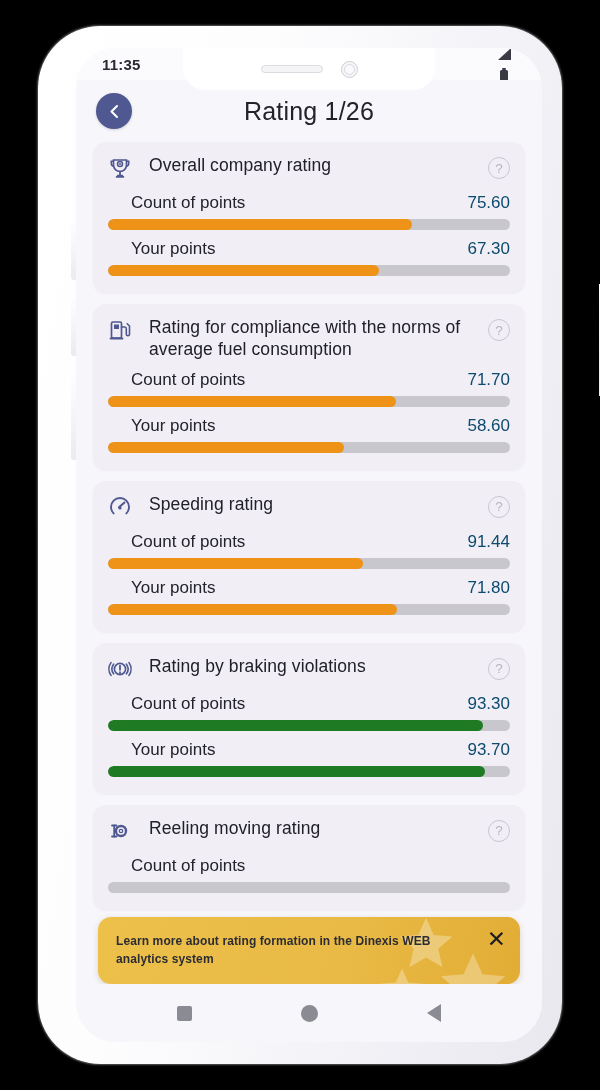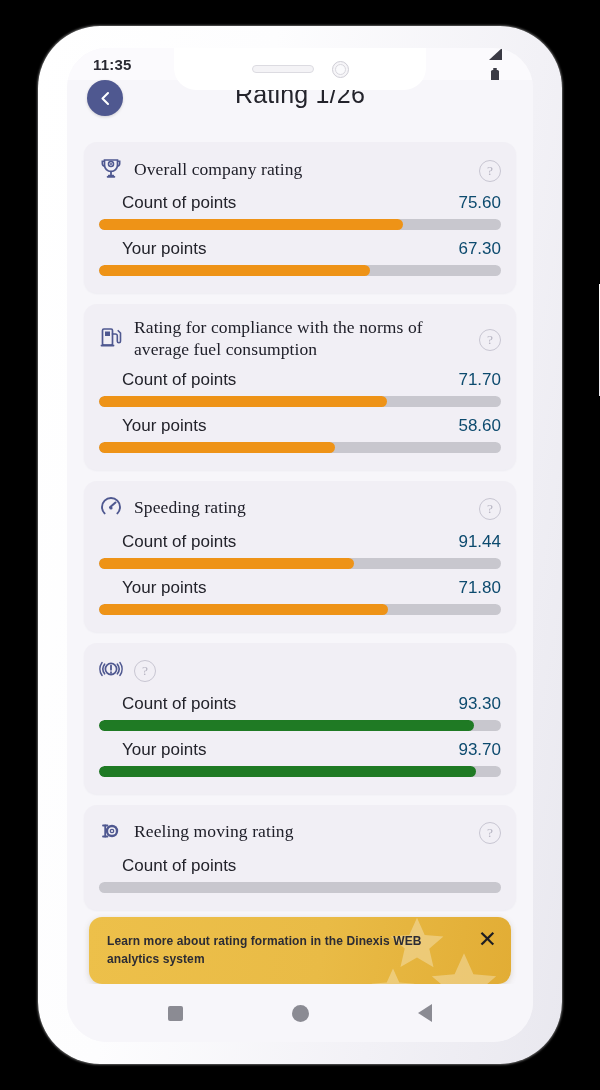--- a/index.html
+++ b/index.html
@@ -25,21 +25,21 @@
     border-radius: 2px;
   }
   #vol-up   { left: 33px; top: 192px;  width: 6px; height: 62px;  border-radius: 3px 0 0 3px; }
   #vol-down { left: 33px; top: 268px;  width: 6px; height: 62px;  border-radius: 3px 0 0 3px; }
   #vol-third{ left: 33px; top: 344px;  width: 6px; height: 90px;  border-radius: 3px 0 0 3px; }
   #power    { left: 561px; top: 258px; width: 7px; height: 112px; border-radius: 0 3px 3px 0; }
 
   
   #screen {
     position: absolute;
-    left: 67px; top: 48px;
+    left: 76px; top: 48px;
     width: 466px; height: 994px;
     background: #f7f6fa;
     border-radius: 40px;
     overflow: hidden;
   }
 
   
   #status-bar {
     position: relative;
     height: 32px;
@@ -79,21 +79,21 @@
   }
   #camera::after {
     content:''; width: 9px; height: 9px; border-radius: 50%;
     border: 1.5px solid #d9d8de; background: #fafafc;
   }
 
   
   #app-header {
     position: relative;
     height: 62px;
-    display: flex; 
+    display: flex; align-items: center;
     padding: 0 20px;
     background: #f7f6fa;
   }
   #back-button {
     width: 36px; height: 36px; border-radius: 50%;
     background: #4f5890;
     display: flex; align-items: center; justify-content: center;
     flex-shrink: 0; cursor: pointer;
     box-shadow: 0 1px 3px rgba(0,0,0,.16);
   }
@@ -112,24 +112,23 @@
     padding: 0 17px;
   }
   .rating-card {
     background: #f1eff5;
     border-radius: 13px;
     padding: 13px 15px 17px 15px;
     margin-bottom: 11px;
     box-shadow: 0 1px 2px rgba(60,50,90,.05);
   }
   .card-head {
-    display: flex; align-items: center;
-    gap: 11px;
+    display: flex; align-items: flex-start;
+    gap: 17px;
     margin-bottom: 9px;
-    font-family: Liberation Serif, serif;
   }
   .card-icon { width: 24px; flex-shrink: 0; margin-top: 1px; }
   .card-title {
     flex: 1;
     font-size: 17.5px; color: #20202a;
     line-height: 1.25;
     letter-spacing: .1px;
   }
   .help-icon {
     width: 22px; height: 22px; border-radius: 50%;
@@ -339,20 +338,21 @@
     <div class="rating-card">
       <div class="card-head">
         <span class="card-icon">
           <svg width="24" height="24" viewBox="0 0 24 24">
             <circle cx="12" cy="12" r="5.6" fill="none" stroke="#4f5890" stroke-width="1.7"></circle>
             <path d="M12 8.6v4.2M12 15.2v.9" stroke="#4f5890" stroke-width="1.8" stroke-linecap="round"></path>
             <path d="M5.6 7.2a8 8 0 0 0 0 9.6M3 5.6a11 11 0 0 0 0 12.8" fill="none" stroke="#4f5890" stroke-width="1.6" stroke-linecap="round"></path>
             <path d="M18.4 7.2a8 8 0 0 1 0 9.6M21 5.6a11 11 0 0 1 0 12.8" fill="none" stroke="#4f5890" stroke-width="1.6" stroke-linecap="round"></path>
           </svg>
         </span>
+        <div class="card-title">Rating by braking violations</div>
         <div class="help-icon">?</div>
       </div>
       <div class="metric-row">
         <span class="metric-label">Count of points</span>
         <span class="metric-value">93.30</span>
       </div>
       <div class="bar-track">
         <div class="bar-fill" style="width: 93.3%; background: rgb(31, 122, 36);"></div>
       </div>
       <div class="metric-row">

